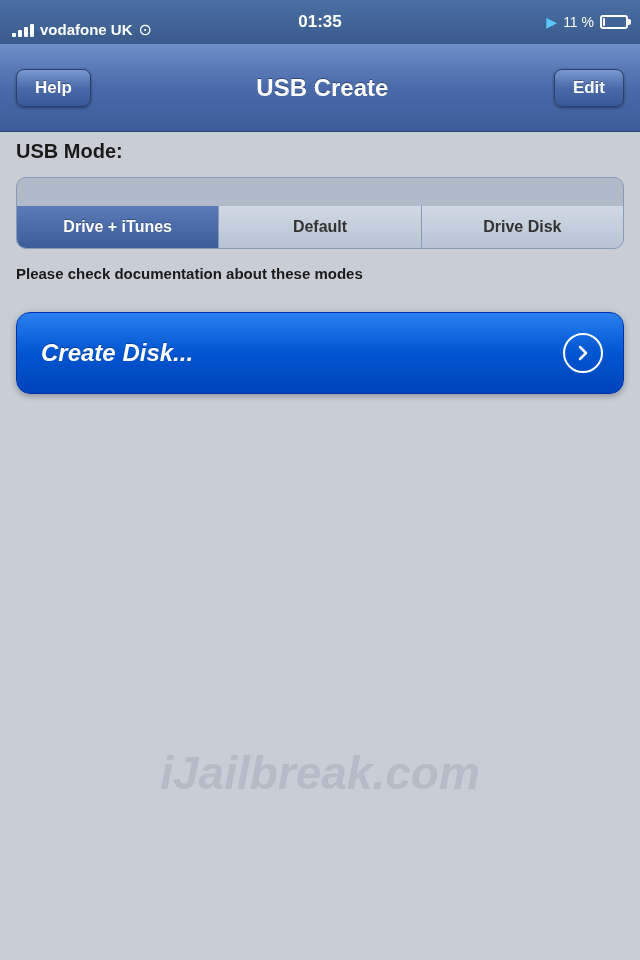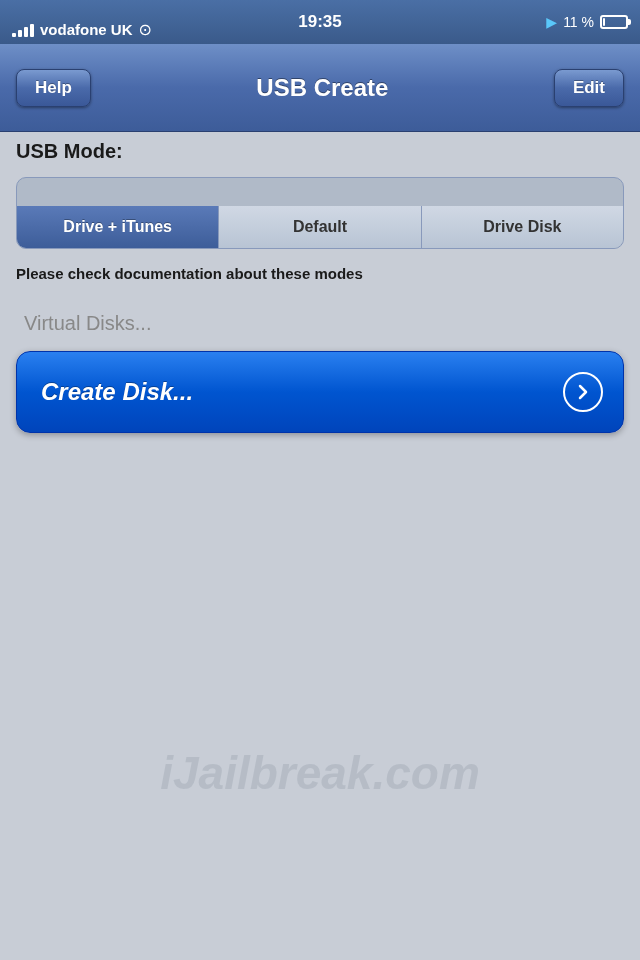--- a/index.html
+++ b/index.html
@@ -269,21 +269,21 @@
   <div class="status-left">
     <div class="signal-bars">
       <div class="signal-bar" style="height:4px;"></div>
       <div class="signal-bar" style="height:7px;"></div>
       <div class="signal-bar" style="height:10px;"></div>
       <div class="signal-bar" style="height:13px;"></div>
     </div>
     <span class="carrier-text">vodafone UK</span>
     <span class="wifi-icon">⊙</span>
   </div>
-  <div class="status-center">19:35</div>
+  <div class="status-center">01:35</div>
   <div class="status-right">
     <span class="location-icon">▶</span>
     <span class="battery-text">11 %</span>
     <div class="battery-icon">
       <div class="battery-fill"></div>
     </div>
   </div>
 </div>
 
 <div id="nav-bar">
@@ -302,21 +302,20 @@
     <div class="segment inactive">
       <span>Default</span>
     </div>
     <div class="segment inactive">
       <span>Drive Disk</span>
     </div>
   </div>
 
   <div class="help-text">Please check documentation about these modes</div>
 
-  <div class="virtual-disks-label">Virtual Disks...</div>
 
   <div class="create-disk-btn">
     <span class="create-disk-label">Create Disk...</span>
     <div class="chevron-circle">
       <svg viewBox="0 0 18 18" fill="none" xmlns="http://www.w3.org/2000/svg">
         <polyline points="6,3 12,9 6,15" stroke="white" stroke-width="2.5" stroke-linecap="round" stroke-linejoin="round"></polyline>
       </svg>
     </div>
   </div>
 </div>

